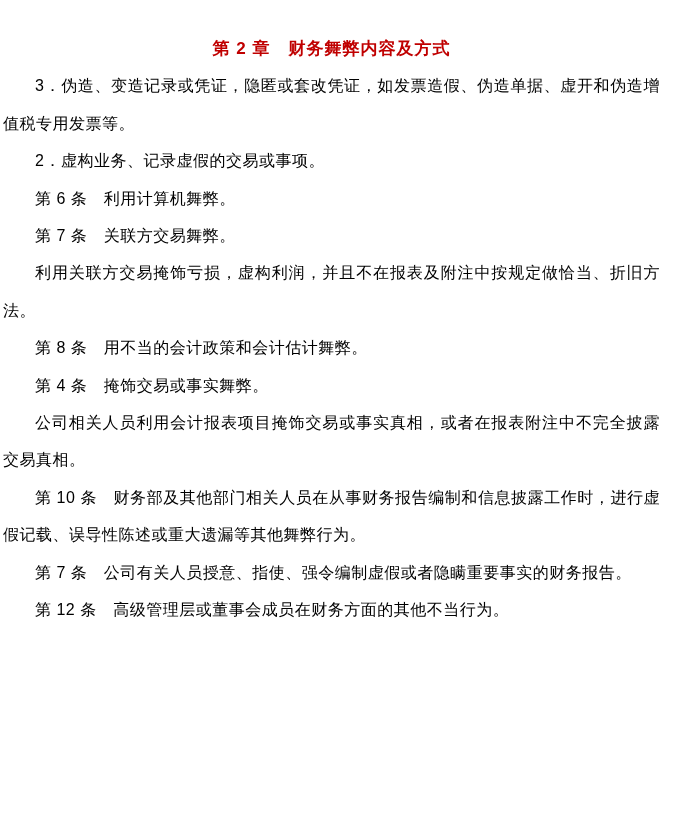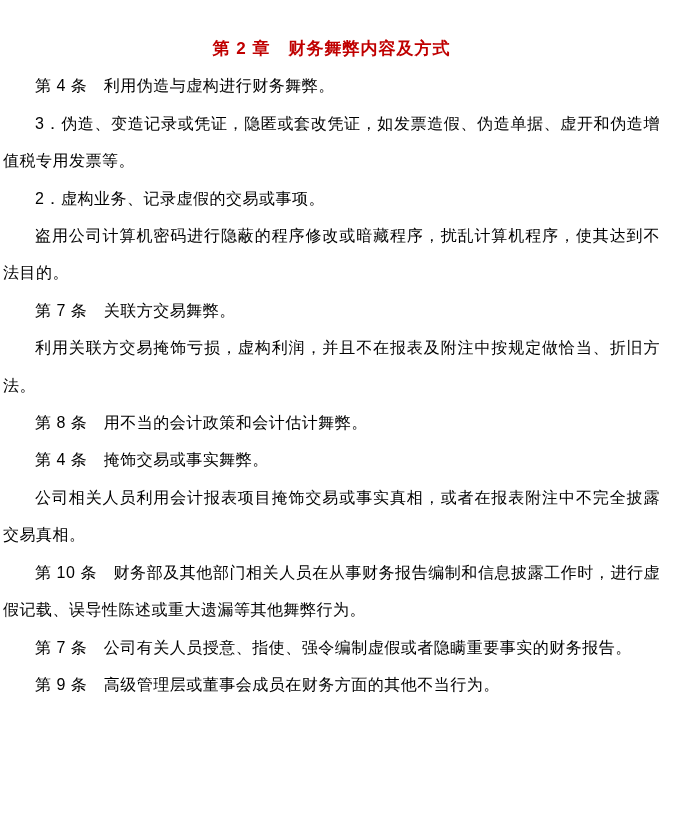--- a/index.html
+++ b/index.html
@@ -39,25 +39,24 @@
     word-break: break-all;
     letter-spacing: 0.5px;
   }
 </style>
 </head>
 <body>
 
 <div class="page" style="color: rgb(0, 0, 0); background: rgb(255, 255, 255);">
   <h1 class="chapter-title" style="color: rgb(192, 0, 0);">第 2 章　财务舞弊内容及方式</h1>
 
-  <p class="para">第 4 条　利用伪造与虚构进行财务舞弊。</p>
   <p class="para">3．伪造、变造记录或凭证，隐匿或套改凭证，如发票造假、伪造单据、虚开和伪造增值税专用发票等。</p>
   <p class="para">2．虚构业务、记录虚假的交易或事项。</p>
-  <p class="para">盗用公司计算机密码进行隐蔽的程序修改或暗藏程序，扰乱计算机程序，使其达到不法目的。</p>
+  <p class="para">第 6 条　利用计算机舞弊。</p>
   <p class="para">第 7 条　关联方交易舞弊。</p>
   <p class="para">利用关联方交易掩饰亏损，虚构利润，并且不在报表及附注中按规定做恰当、折旧方法。</p>
   <p class="para">第 8 条　用不当的会计政策和会计估计舞弊。</p>
   <p class="para">第 4 条　掩饰交易或事实舞弊。</p>
   <p class="para">公司相关人员利用会计报表项目掩饰交易或事实真相，或者在报表附注中不完全披露交易真相。</p>
   <p class="para">第 10 条　财务部及其他部门相关人员在从事财务报告编制和信息披露工作时，进行虚假记载、误导性陈述或重大遗漏等其他舞弊行为。</p>
   <p class="para">第 7 条　公司有关人员授意、指使、强令编制虚假或者隐瞒重要事实的财务报告。</p>
-  <p class="para">第 9 条　高级管理层或董事会成员在财务方面的其他不当行为。</p>
+  <p class="para">第 12 条　高级管理层或董事会成员在财务方面的其他不当行为。</p>
 </div>
 
 </body></html>

